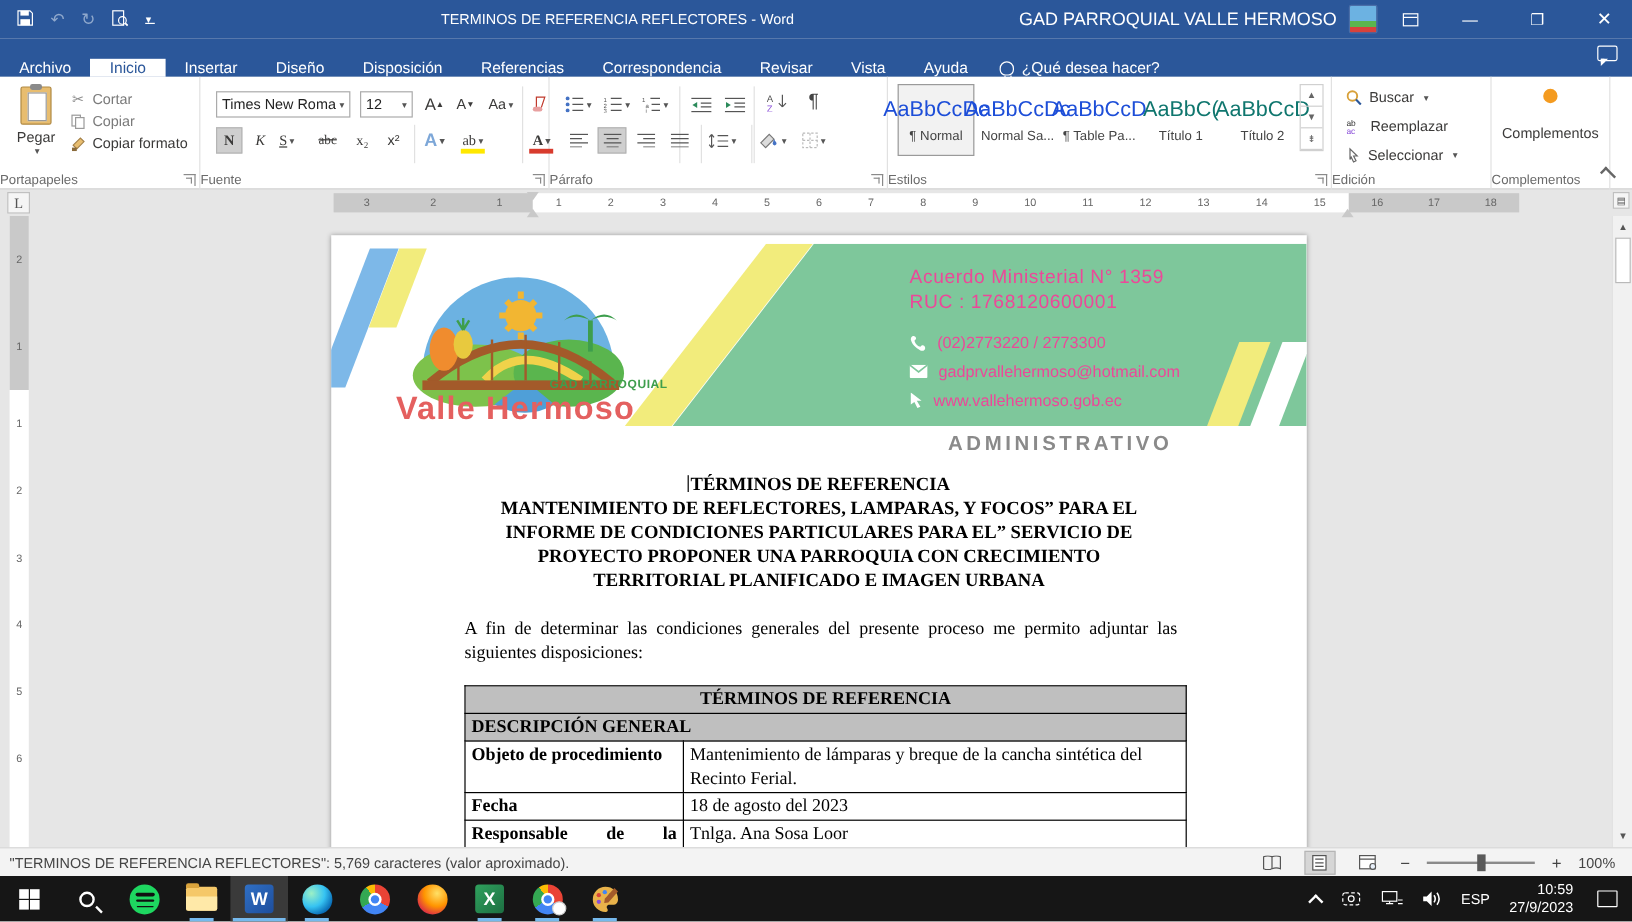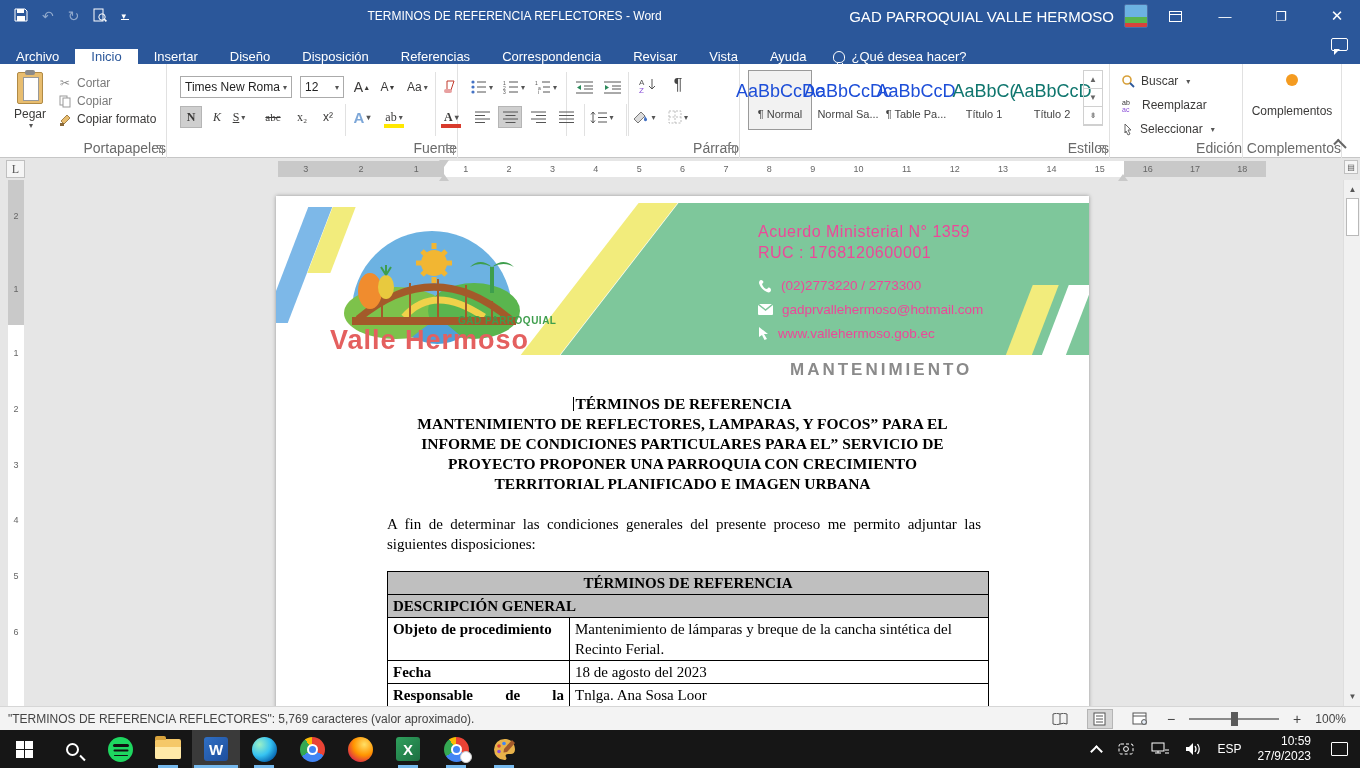--- a/index.html
+++ b/index.html
@@ -27,21 +27,21 @@
   .tab.active{background:#fff;color:#2b579a}
   .tellme{display:flex;align-items:center;gap:7px;padding:0 10px;font-size:13px}
   .bulb{width:12px;height:12px;border:1px solid #fff;border-radius:50% 50% 40% 40%;position:relative}
   .bulb:after{content:"";position:absolute;left:3px;bottom:-4px;width:4px;height:3px;border-left:1px solid #fff;border-right:1px solid #fff}
   .fb-bubble{position:absolute;right:12px;top:38px;width:17px;height:13px;border:1px solid #fff;border-radius:2px}
   .fb-bubble:after{content:"";position:absolute;left:2px;bottom:-5px;border:3px solid transparent;border-top-color:#fff;border-left-color:#fff}
 
   
   .ribbon{position:absolute;left:0;top:64px;width:100%;height:94px;background:#fff;border-bottom:1px solid #c6c6c6}
   .group{position:absolute;top:0;height:94px;border-right:1px solid #e1e1e1}
-  .grp-label{position:absolute;bottom:2px;left:0;right:0;text-align:right;font-size:14px;color:#6a6a6a}
+  .grp-label{position:absolute;bottom:2px;left:0;right:0;text-align:left;font-size:11px;color:#6a6a6a}
   .launcher{position:absolute;right:3px;bottom:3px;width:10px;height:10px;border-left:1px solid #8a8a8a;border-bottom:1px solid #8a8a8a;transform:rotate(180deg)}
   .launcher:after{content:"";position:absolute;left:2px;bottom:2px;width:4px;height:4px;border-left:1px solid #8a8a8a;border-bottom:1px solid #8a8a8a}
   .rbtn{display:inline-flex;align-items:center;justify-content:center;color:#3b3a39;font-size:12px}
   .pressed{background:#cfcfcf;border:1px solid #b5b5b5}
   .carr{font-size:8px;color:#555;margin-left:2px}
   .vline{position:absolute;top:8px;bottom:22px;width:1px;background:#e1e1e1}
 
   
   .paste-big{position:absolute;left:8px;top:8px;width:44px;height:66px;display:flex;flex-direction:column;align-items:center;font-size:12px;color:#3b3a39}
   .clip-ic{width:26px;height:32px;background:#e8bd6f;border:1px solid #b08a45;border-radius:2px;position:relative;margin-bottom:3px}
@@ -637,21 +637,21 @@
         </div>
         <div class="line">
           <svg width="11" height="13" viewBox="0 0 11 13">
               <path d="M1 0l9 7H6l3 5-2.5 1L4 8 1 10z" fill="#fff"></path>
             </svg>
           <span>www.vallehermoso.gob.ec</span>
         </div>
       </div>
     </div>
 
-    <div class="dept">MANTENIMIENTO</div>
+    <div class="dept">ADMINISTRATIVO</div>
 
     <div class="doc-title">
       <div><span class="cursor-caret"></span><span>TÉRMINOS DE REFERENCIA</span></div>
       <div>MANTENIMIENTO DE REFLECTORES, LAMPARAS, Y FOCOS” PARA EL</div>
       <div>INFORME DE CONDICIONES PARTICULARES PARA EL” SERVICIO DE</div>
       <div>PROYECTO PROPONER UNA PARROQUIA CON CRECIMIENTO</div>
       <div>TERRITORIAL PLANIFICADO E IMAGEN URBANA</div>
     </div>
 
     <div class="doc-body">A fin de determinar las condiciones generales  del presente proceso me permito  adjuntar las siguientes disposiciones:</div>

